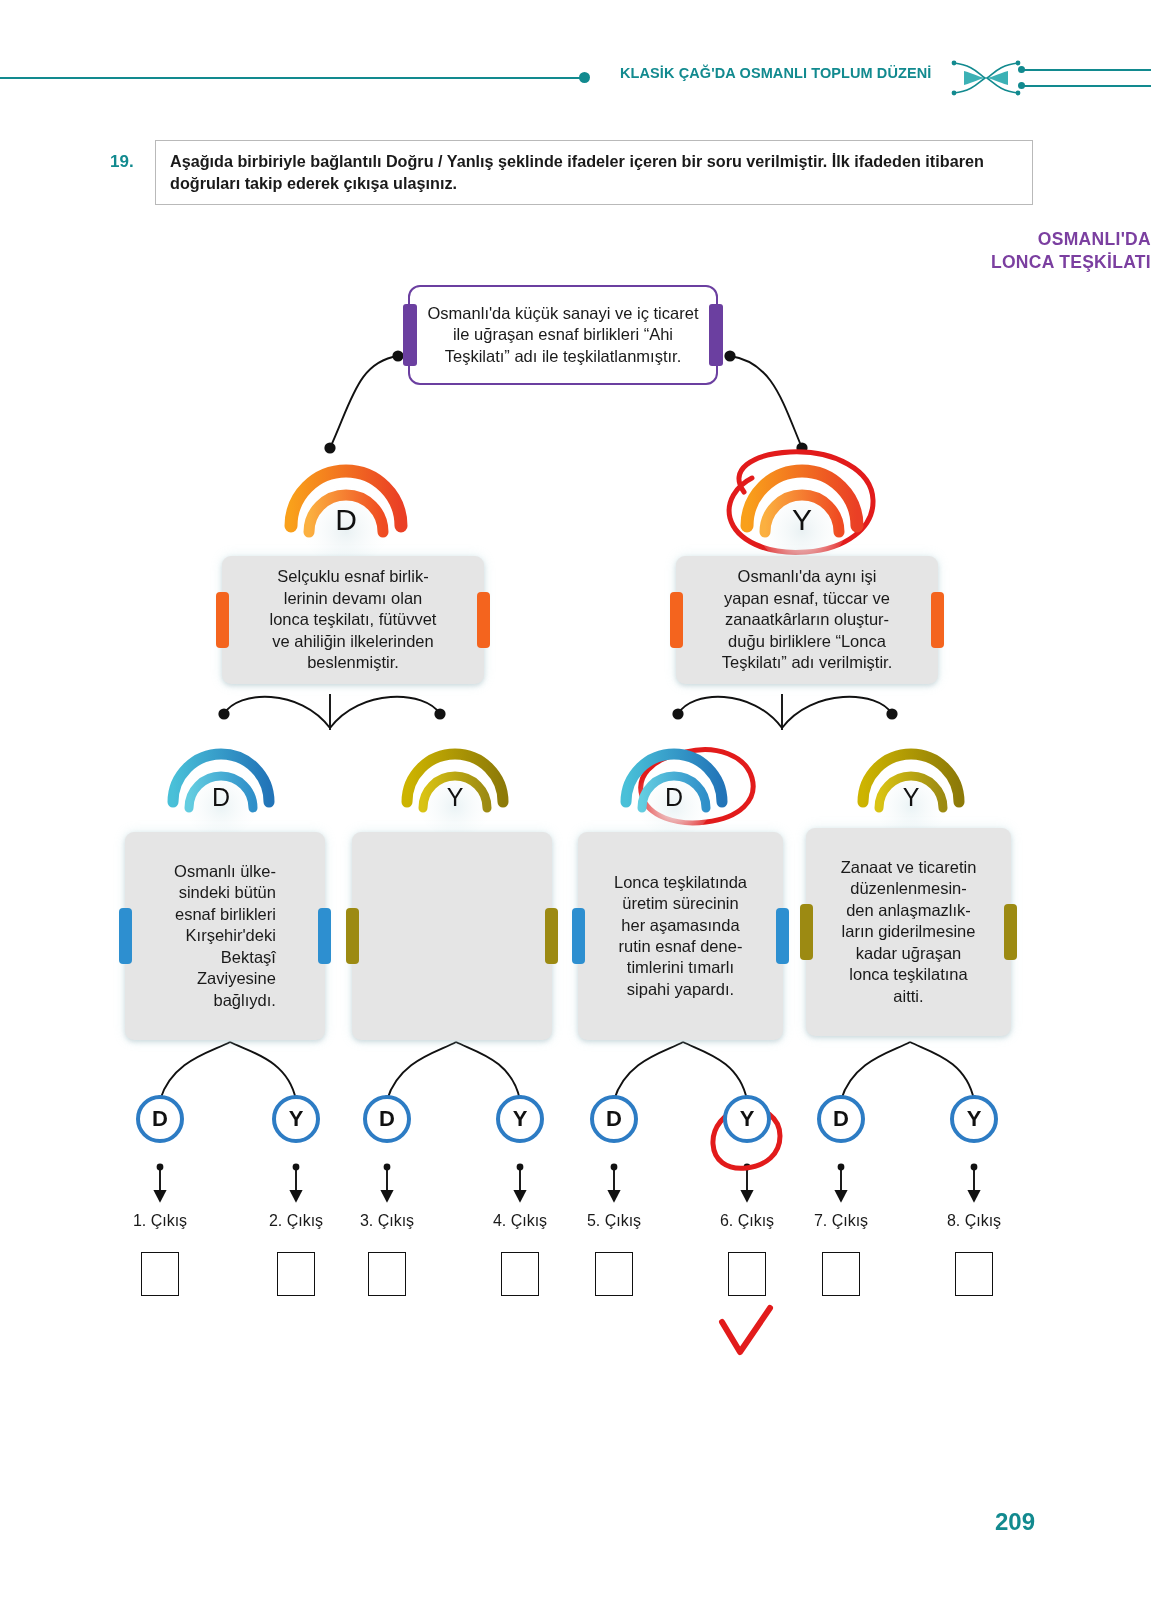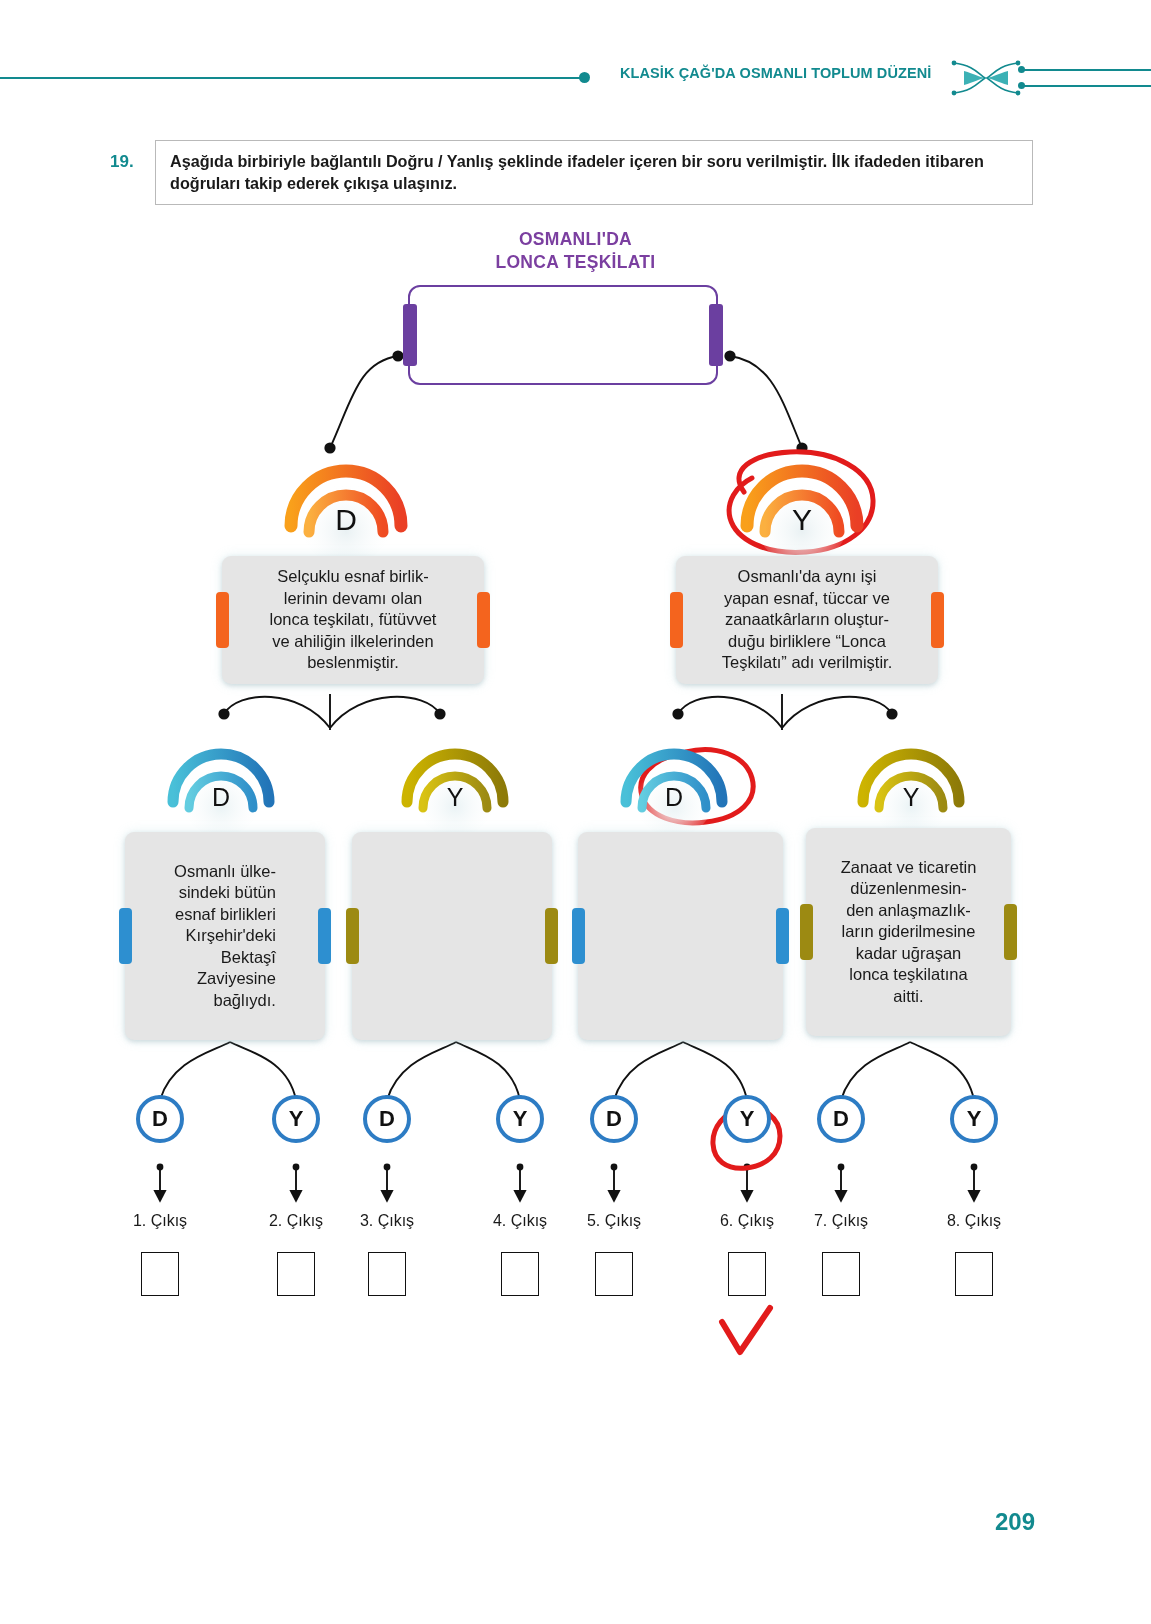--- a/index.html
+++ b/index.html
@@ -42,21 +42,21 @@
     border:1px solid #b9b9b9; background:#ffffff;
     padding:10px 12px 10px 14px;
   }
   #q-box .q-text {
     font-size:16.2px; font-weight:bold; color:#1a1a1a; line-height:1.33;
   }
 
   
   #tree-title {
     position:absolute; left:0; top:228px; width:1151px;
-    text-align:center; font-size:17.5px; font-weight:bold;
+    text-align:right; font-size:17.5px; font-weight:bold;
     color:#7b3fa0; line-height:1.3; letter-spacing:.3px;
   }
 
   
   #connectors { position:absolute; left:0; top:0; width:1151px; height:1624px; pointer-events:none; }
 
   
   .card {
     position:absolute;
     background:#e5e5e5;
@@ -236,20 +236,21 @@
 
     <path d="M744,1108 C764,1106 780,1118 780,1136 C780,1154 766,1166 746,1168
              C726,1170 714,1160 713,1144 C712,1128 724,1112 742,1109"></path>
 
     <path d="M722,1322 L740,1352 L770,1308" stroke-width="6"></path>
   </g>
 </svg>
 
 <div class="card" id="root-card">
   <span class="bar l"></span>
+  <span>Osmanlı'da küçük sanayi ve iç ticaret ile uğraşan esnaf birlikleri “Ahi Teşkilatı” adı ile teşkilatlanmıştır.</span>
   <span class="bar r"></span>
 </div>
 
 <div class="ring" style="left:278px; top:452px;">
   <svg width="136" height="110" viewBox="0 0 136 110">
     <defs>
       <linearGradient id="gOr1" x1="0" y1="0" x2="1" y2="0">
         <stop offset="0" stop-color="#f9a01b"></stop>
           <stop offset="1" stop-color="#ea3f25"></stop>
       </linearGradient>
@@ -374,20 +375,28 @@
   <span class="bar r" style="background:#2d8fd0;"></span>
 </div>
 
 <div class="card" style="left:352px; top:832px; width:200px; height:208px;">
   <span class="bar l" style="background:#9c8a12;"></span>
   <span class="bar r" style="background:#9c8a12;"></span>
 </div>
 
 <div class="card" style="left:578px; top:832px; width:205px; height:208px;">
   <span class="bar l" style="background:#2d8fd0;"></span>
+  <div>
+    <div>Lonca teşkilatında</div>
+    <div>üretim sürecinin</div>
+    <div>her aşamasında</div>
+    <div>rutin esnaf dene-</div>
+    <div>timlerini tımarlı</div>
+    <div>sipahi yapardı.</div>
+  </div>
   <span class="bar r" style="background:#2d8fd0;"></span>
 </div>
 
 <div class="card" style="left:806px; top:828px; width:205px; height:208px;">
   <span class="bar l" style="background:#9c8a12;"></span>
   <div>
     <div>Zanaat ve ticaretin</div>
     <div>düzenlenmesin-</div>
     <div>den anlaşmazlık-</div>
     <div>ların giderilmesine</div>

